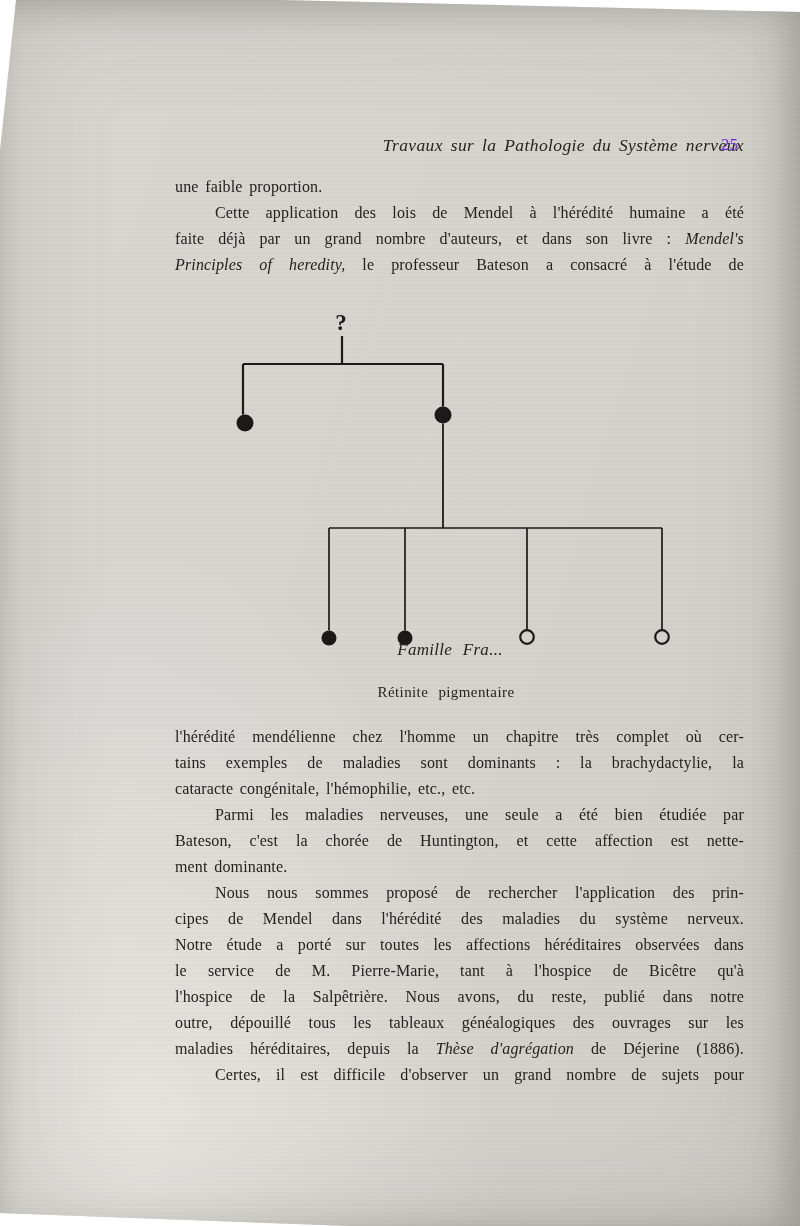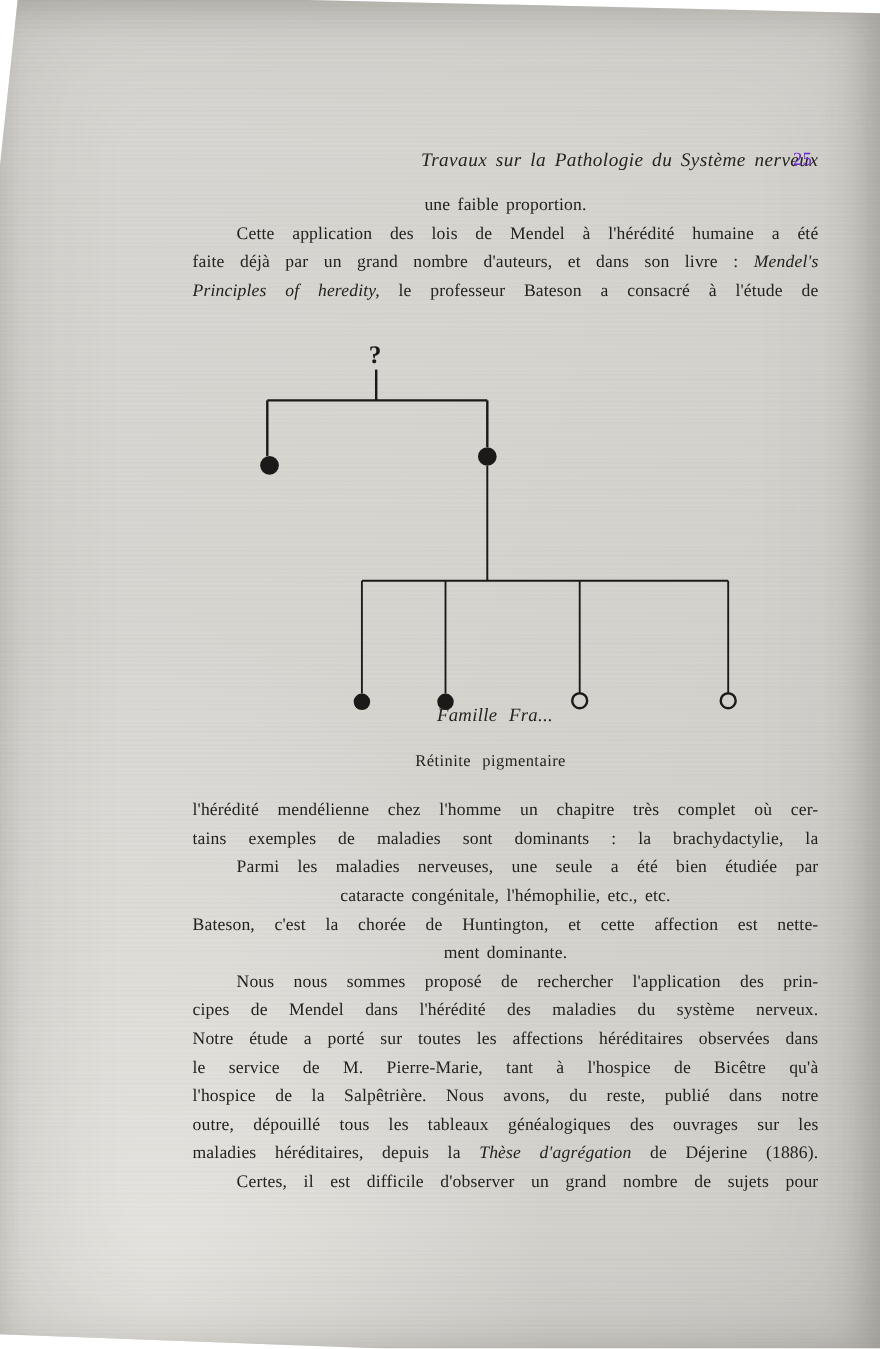--- a/index.html
+++ b/index.html
@@ -24,21 +24,21 @@
     letter-spacing:0.4px;word-spacing:3px;
   }
   #page-number{position:absolute;right:6px;top:0;font-size:17px;line-height:26px;font-style:normal;color:#6d28d9;}
   .tblock{position:absolute;left:0;width:569px;color:#24221e;}
   #text-upper{top:174px;}
   #text-lower{top:724px;}
   .tline{
     height:26px;line-height:26px;overflow:hidden;font-size:16px;
     text-align:justify;letter-spacing:0.15px;word-spacing:1.5px;
   }
-  .tline.nojust{text-align:center;word-spacing:2.5px;}
+  .tline.nojust{text-align:left;word-spacing:2.5px;}
   .tline.indent{text-indent:40px;}
   .stretch{display:inline-block;width:100%;height:0;}
   .it{font-style:italic;}
   #pedigree-svg{position:absolute;left:0;top:300px;}
   #question-mark{
     position:absolute;top:311px;left:341px;transform:translateX(-50%);
     font-size:23px;font-weight:bold;color:#1b1a18;line-height:24px;
   }
   #family-caption{
     position:absolute;top:640px;left:450px;transform:translateX(-50%);
@@ -61,22 +61,22 @@
   </div>
   <div id="text-upper" class="tblock">
       <div class="tline nojust"><span>une faible proportion.</span></div>
       <div class="tline indent"><span>Cette application des lois de Mendel à l'hérédité humaine a été</span><span class="stretch"></span></div>
       <div class="tline"><span>faite déjà par un grand nombre d'auteurs, et dans son livre : </span><span class="it">Mendel's</span><span class="stretch"></span></div>
       <div class="tline"><span class="it">Principles of heredity,</span><span> le professeur Bateson a consacré à l'étude de</span><span class="stretch"></span></div>
     </div>
   <div id="text-lower" class="tblock">
       <div class="tline"><span>l'hérédité mendélienne chez l'homme un chapitre très complet où cer-</span><span class="stretch"></span></div>
       <div class="tline"><span>tains exemples de maladies sont dominants : la brachydactylie, la</span><span class="stretch"></span></div>
+      <div class="tline nojust"><span>cataracte congénitale, l'hémophilie, etc., etc.</span></div>
       <div class="tline indent"><span>Parmi les maladies nerveuses, une seule a été bien étudiée par</span><span class="stretch"></span></div>
-      <div class="tline nojust"><span>cataracte congénitale, l'hémophilie, etc., etc.</span></div>
       <div class="tline"><span>Bateson, c'est la chorée de Huntington, et cette affection est nette-</span><span class="stretch"></span></div>
       <div class="tline nojust"><span>ment dominante.</span></div>
       <div class="tline indent"><span>Nous nous sommes proposé de rechercher l'application des prin-</span><span class="stretch"></span></div>
       <div class="tline"><span>cipes de Mendel dans l'hérédité des maladies du système nerveux.</span><span class="stretch"></span></div>
       <div class="tline"><span>Notre étude a porté sur toutes les affections héréditaires observées dans</span><span class="stretch"></span></div>
       <div class="tline"><span>le service de M. Pierre-Marie, tant à l'hospice de Bicêtre qu'à</span><span class="stretch"></span></div>
       <div class="tline"><span>l'hospice de la Salpêtrière. Nous avons, du reste, publié dans notre</span><span class="stretch"></span></div>
       <div class="tline"><span>outre, dépouillé tous les tableaux généalogiques des ouvrages sur les</span><span class="stretch"></span></div>
       <div class="tline"><span>maladies héréditaires, depuis la </span><span class="it">Thèse d'agrégation</span><span> de Déjerine (1886).</span><span class="stretch"></span></div>
       <div class="tline indent"><span>Certes, il est difficile d'observer un grand nombre de sujets pour</span><span class="stretch"></span></div>

